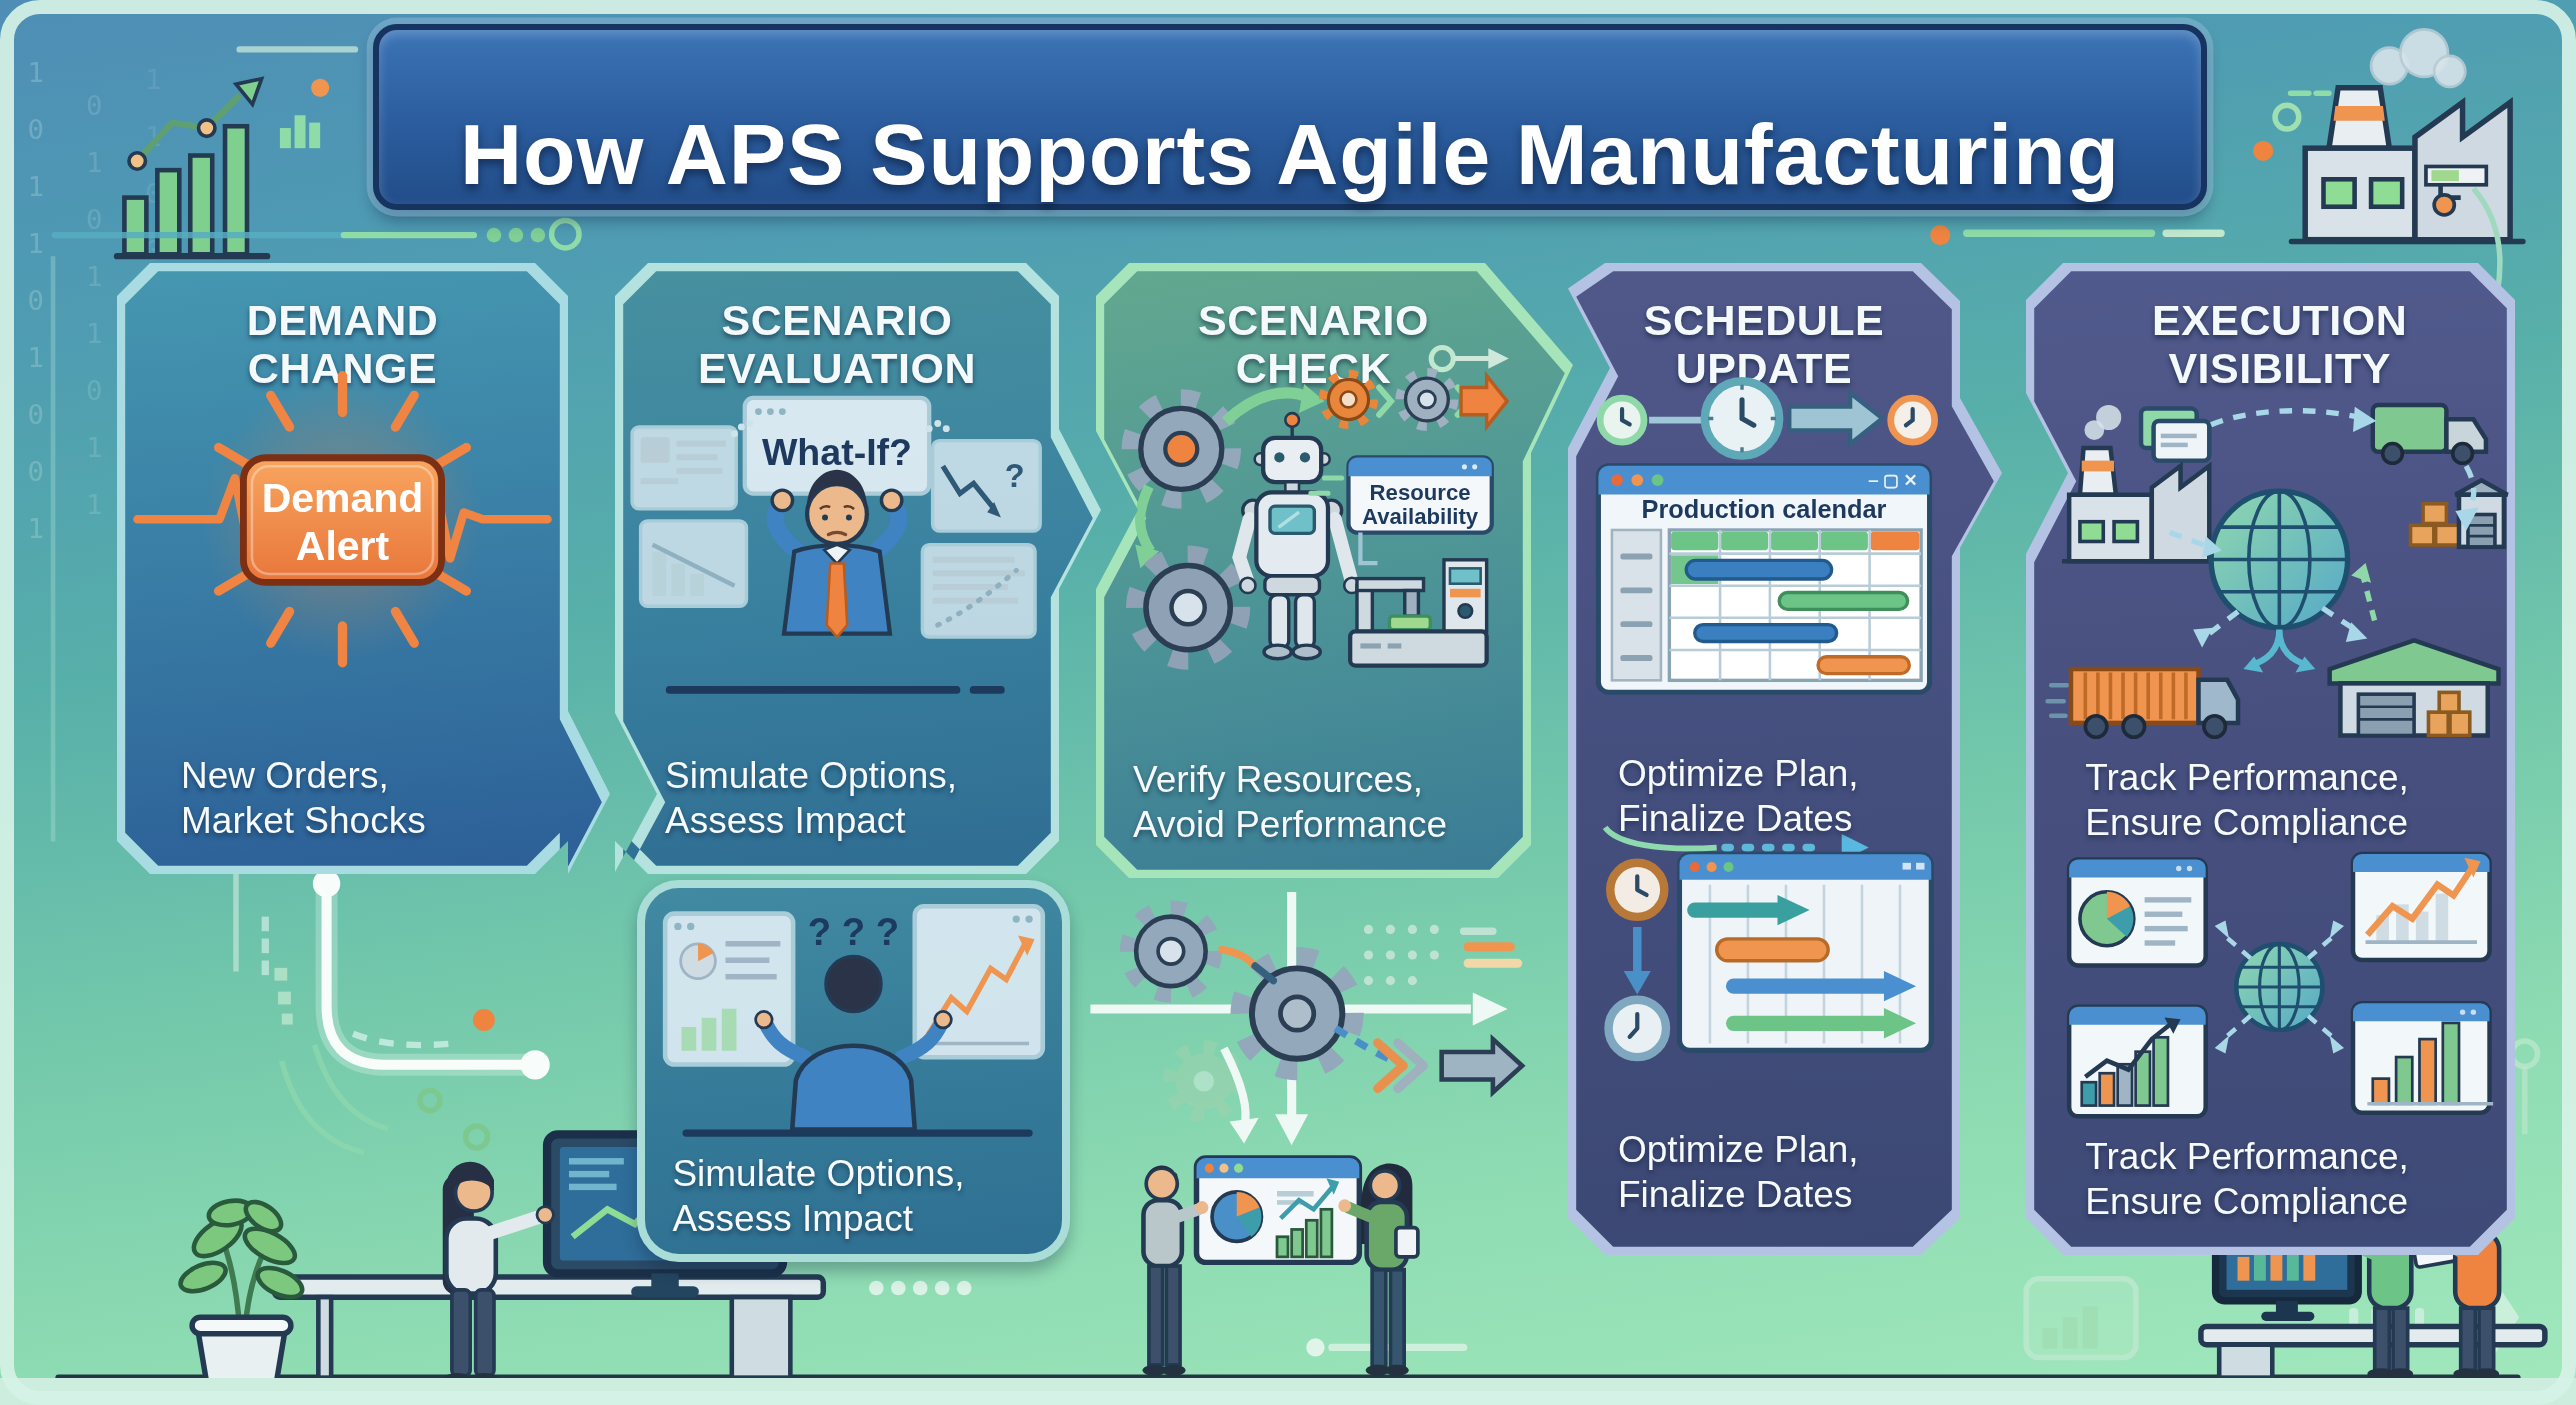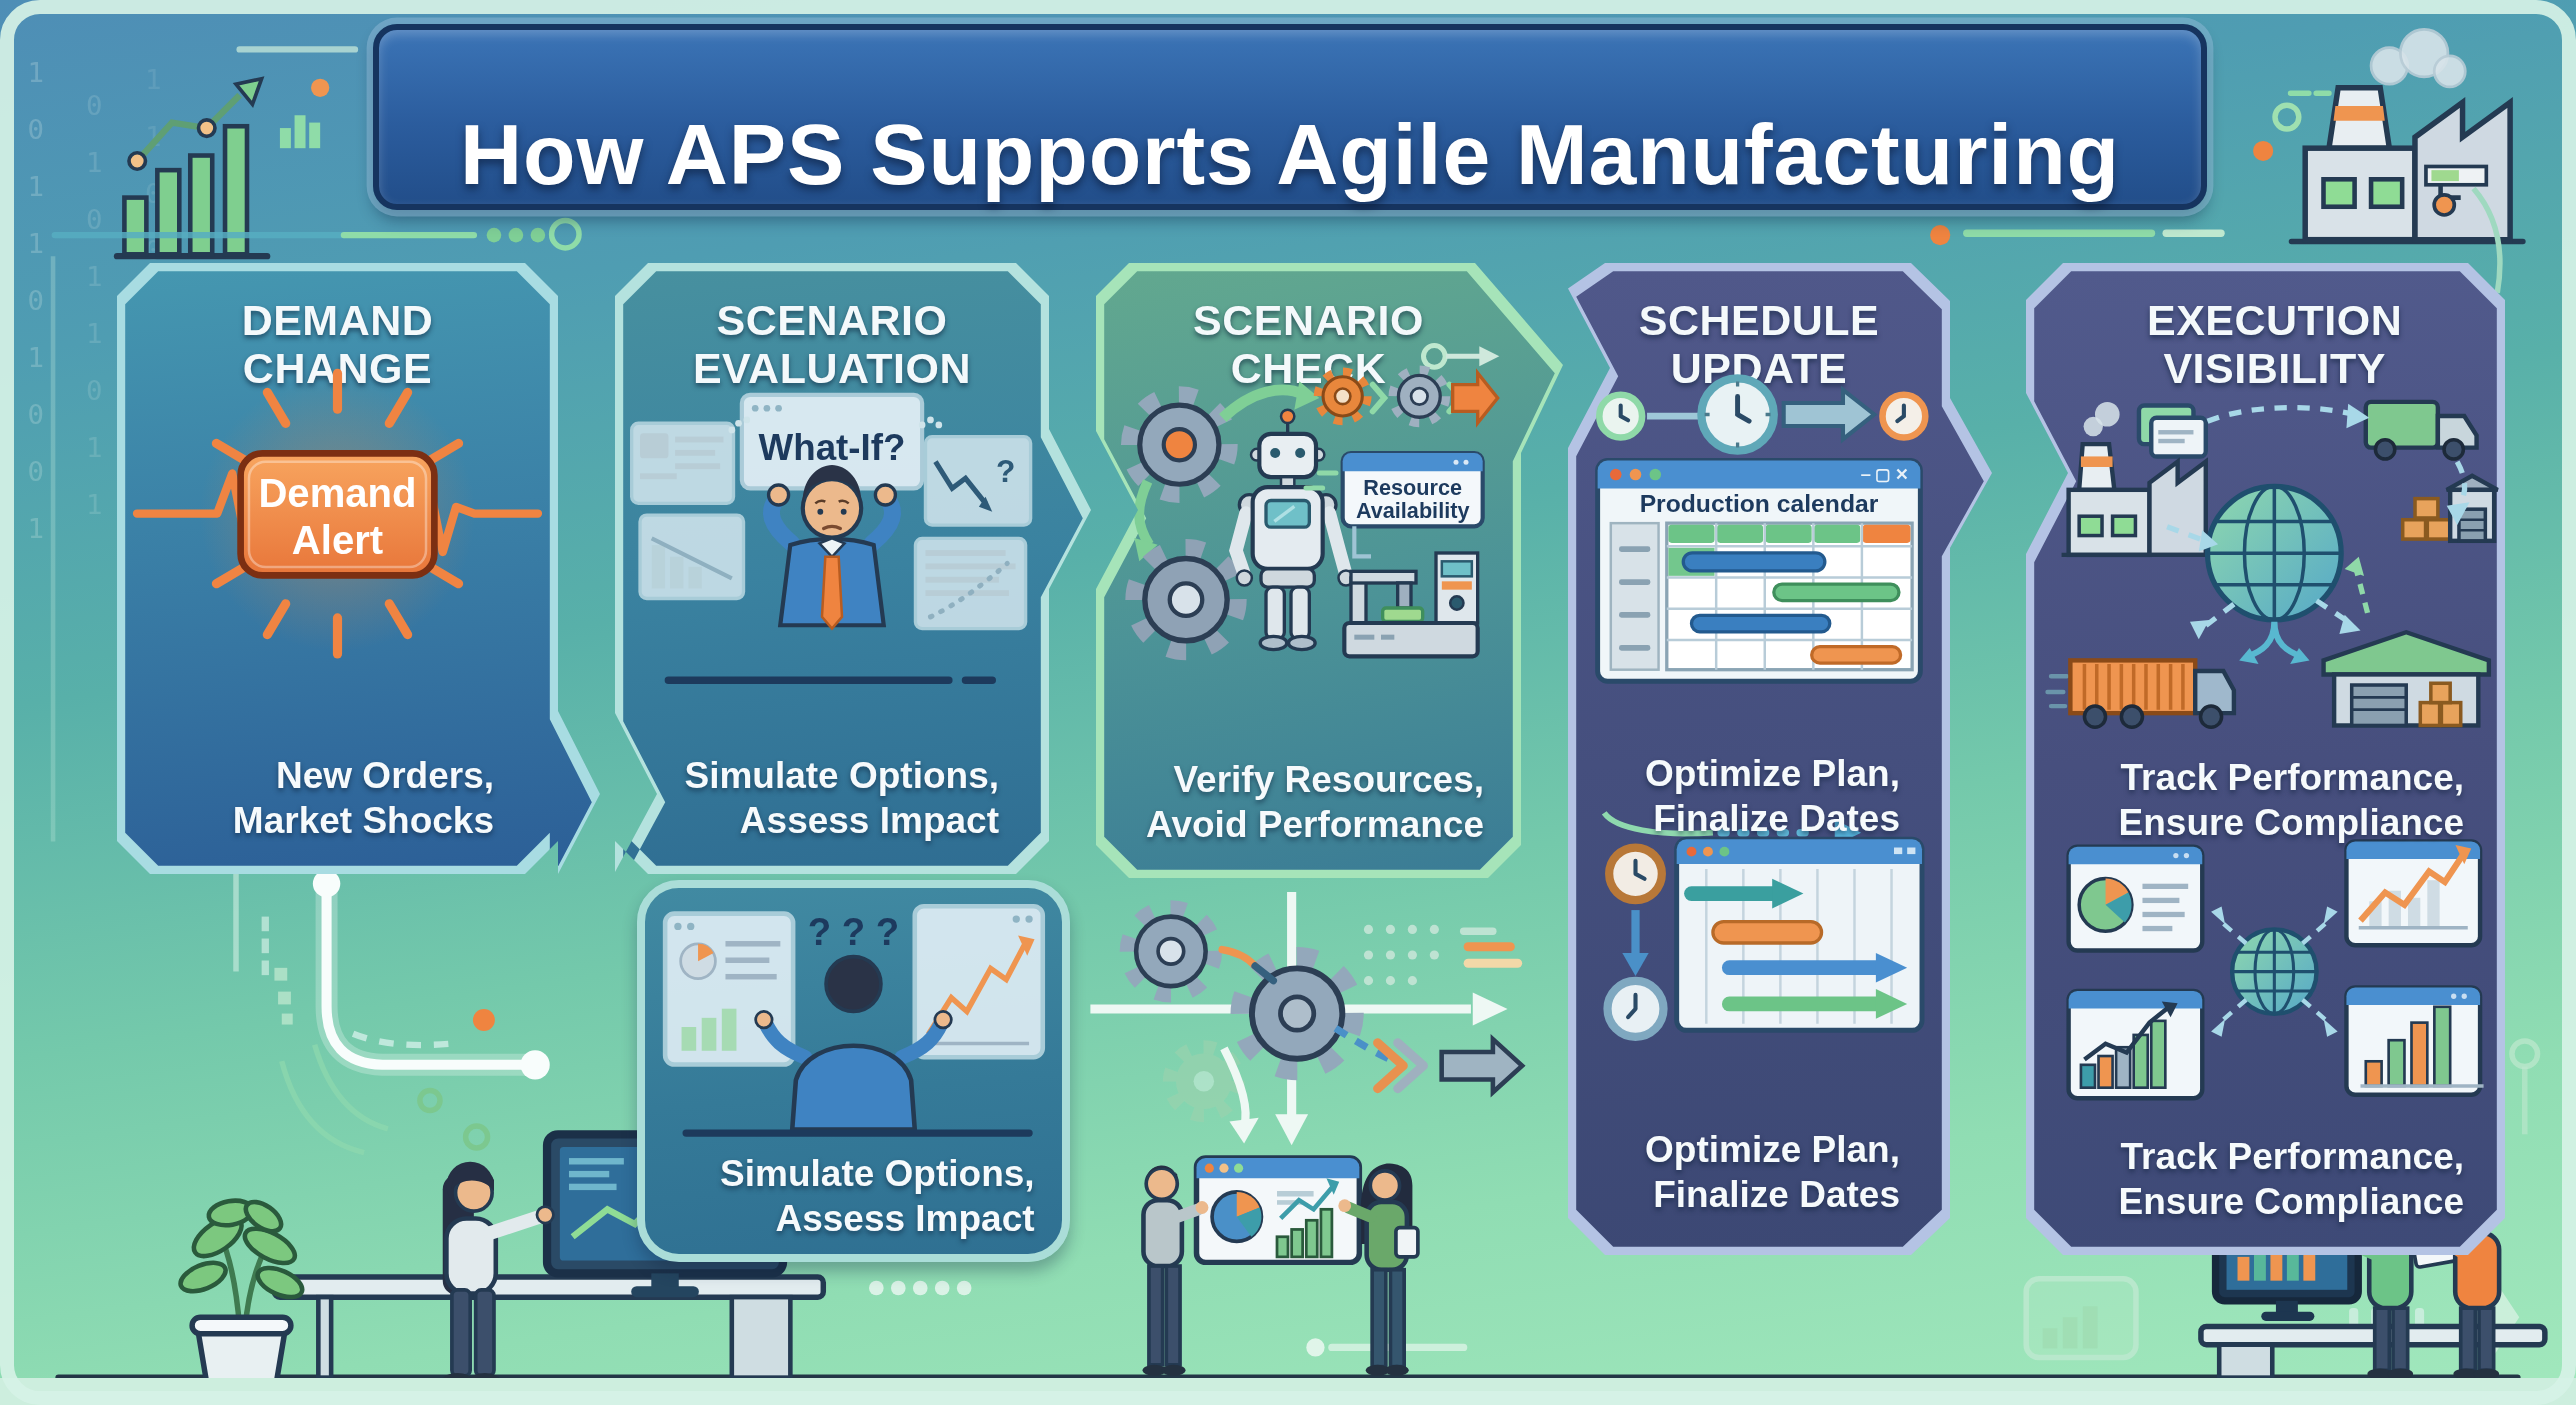--- a/index.html
+++ b/index.html
@@ -14,28 +14,28 @@
   .b2{left:86px;top:77px;opacity:.15;}
   .b3{left:145px;top:51px;opacity:.10;}
 
   .banner{position:absolute;left:373px;top:24px;width:1822px;height:174px;z-index:3;
     background:linear-gradient(180deg,#3b74b6 0%,#2b5c9d 55%,#224e8a 100%);
     border:6.4px solid #16345f;border-radius:24px;display:flex;align-items:flex-end;justify-content:center;
     box-shadow:0 0 0 6.4px rgba(150,190,220,.45),0 9.1px 14.6px rgba(10,30,60,.4),inset 0 4.6px 11px rgba(255,255,255,.22);}
   .banner h1{margin:0;font-size:86px;font-weight:800;color:#ffffff;letter-spacing:0.9px;
     text-shadow:0 4.6px 8.2px rgba(8,20,45,.55);}
 
-  .panel{position:absolute;z-index:2;filter:drop-shadow(0 11px 14.6px rgba(15,35,65,.30));}
+  .panel{position:absolute;z-index:2;filter:drop-shadow(0 11px 14.6px rgba(15,35,65,.30));padding-left:10px;}
   .fill{position:absolute;inset:8.2px;}
   .content{position:absolute;top:0;bottom:0;left:0;right:42px;z-index:2;}
   .p5 .content{right:0;left:18.3px;}
   .panel-title{position:absolute;top:33px;left:0;right:0;text-align:center;
     font-size:43px;font-weight:800;color:#f4f9fb;line-height:1.12;letter-spacing:0.5px;
     text-shadow:0 2.7px 5.5px rgba(8,25,50,.55);}
-  .cap{position:absolute;left:0;right:0;text-align:right;font-size:37px;font-weight:700;
+  .cap{position:absolute;left:0;right:0;text-align:left;font-size:37px;font-weight:400;
     color:#f6fafc;line-height:1.22;text-shadow:0 2.7px 5.5px rgba(8,25,50,.5);}
   .illus{position:absolute;inset:0;}
 
   .p1,.p1 .fill{clip-path:polygon(33px 0,calc(100% - 75px) 0,calc(100% - 42px) 33px,calc(100% - 42px) 448px,100% 531px,calc(100% - 42px) 611px,calc(100% - 42px) calc(100% - 33px),calc(100% - 75px) 100%,33px 100%,0 calc(100% - 33px),0 33px);}
   .p2,.p2 .fill{clip-path:polygon(33px 0,calc(100% - 75px) 0,calc(100% - 42px) 33px,calc(100% - 42px) 166px,100% 247px,calc(100% - 42px) 326px,calc(100% - 42px) calc(100% - 33px),calc(100% - 75px) 100%,33px 100%,0 calc(100% - 33px),0 609px,42px 531px,0 450px,0 33px);}
   .p3,.p3 .fill{clip-path:polygon(33px 0,calc(100% - 88px) 0,100% 102px,calc(100% - 42px) 190px,calc(100% - 42px) calc(100% - 33px),calc(100% - 75px) 100%,33px 100%,0 calc(100% - 33px),0 326px,42px 247px,0 168px,0 33px);}
   .p4,.p4 .fill{clip-path:polygon(37px 0,calc(100% - 81px) 0,calc(100% - 42px) 38px,calc(100% - 42px) 135px,100% 210px,calc(100% - 42px) 285px,calc(100% - 42px) calc(100% - 37px),calc(100% - 81px) 100%,37px 100%,0 calc(100% - 37px),0 185px,42px 105px,0 25.6px);}
   .p5,.p5 .fill{clip-path:polygon(37px 0,calc(100% - 37px) 0,100% 37px,100% calc(100% - 37px),calc(100% - 37px) 100%,37px 100%,0 calc(100% - 37px),0 291px,42px 210px,0 130px,0 37px);}
 
   .p1{left:117px;top:263px;width:483px;height:611px;background:#a8dce2;}

